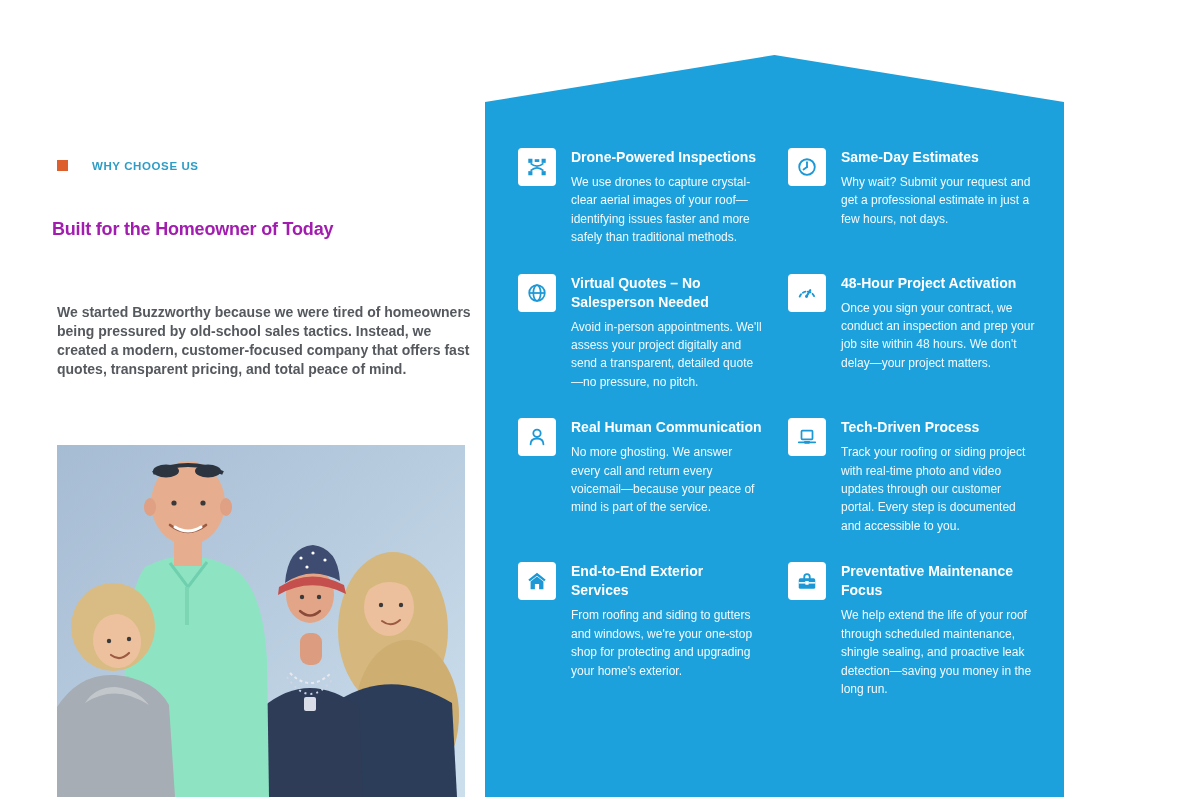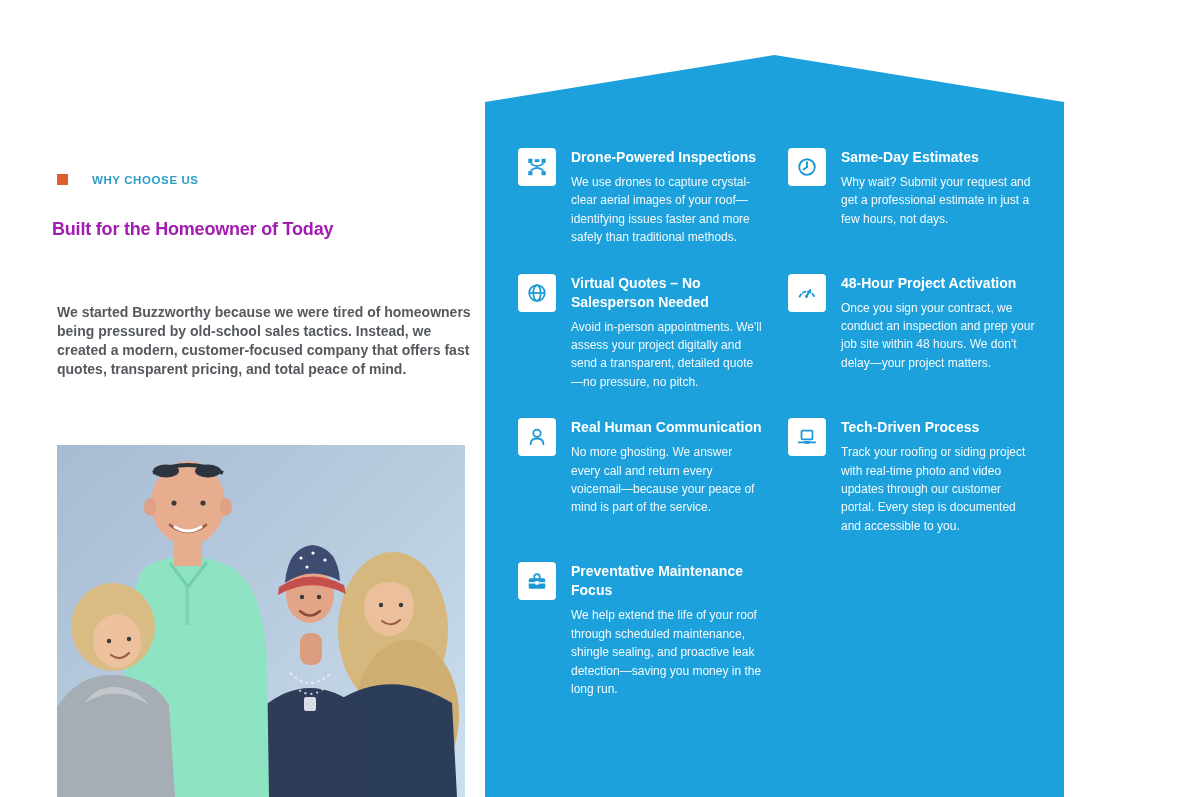--- a/index.html
+++ b/index.html
@@ -3,21 +3,21 @@
 <meta charset="utf-8">
 <style>
   html,body{margin:0;padding:0;}
   body{
     width:1200px;height:797px;position:relative;overflow:hidden;
     background:#ffffff;
     font-family:"Liberation Sans", sans-serif;
   }
   
   .eyebrow{
-    position:absolute;left:57px;top:174px;
+    position:absolute;left:57px;top:160px;
     display:flex;align-items:flex-start;
   }
   .eyebrow-square{
     width:11px;height:11px;background:#DD5F2D;display:inline-block;
   }
   .eyebrow-label{
     margin-left:24px;
     font-size:11.5px;font-weight:bold;letter-spacing:.6px;
     color:#2D9DC6;text-transform:uppercase;
   }
@@ -232,20 +232,32 @@
           <path d="M3,17.8 H21"></path>
           <path d="M10,17.8 H14" stroke-width="3"></path>
         </svg>
       </div>
       <div class="card-text">
         <h3 class="card-title">Tech-Driven Process</h3>
         <p class="card-body">Track your roofing or siding project with real-time photo and video updates through our customer portal. Every step is documented and accessible to you.</p>
       </div>
     </div>
 
+    <div class="card">
+      <div class="icon-box">
+        <svg viewBox="0 0 24 24" fill="#1B98D5">
+          <path d="M12,3 L21.5,10.5 L19.8,12.4 L12,6.3 L4.2,12.4 L2.5,10.5 Z"></path>
+          <path d="M5,12.5 L12,7 L19,12.5 V21 H14.3 V15.2 H9.7 V21 H5 Z"></path>
+        </svg>
+      </div>
+      <div class="card-text">
+        <h3 class="card-title">End-to-End Exterior Services</h3>
+        <p class="card-body">From roofing and siding to gutters and windows, we're your one-stop shop for protecting and upgrading your home's exterior.</p>
+      </div>
+    </div>
 
     <div class="card">
       <div class="icon-box">
         <svg viewBox="0 0 24 24">
           <path d="M9,10 V7.5 a3,3 0 0 1 6,0 V10" fill="none" stroke="#1B98D5" stroke-width="2"></path>
           <rect x="3" y="9" width="18" height="11.5" rx="1.8" fill="#1B98D5"></rect>
           <rect x="3" y="13.2" width="7" height="1.6" fill="#ffffff"></rect>
           <rect x="14" y="13.2" width="7" height="1.6" fill="#ffffff"></rect>
           <rect x="10" y="12" width="4" height="4.2" rx="0.8" fill="#ffffff"></rect>
         </svg>

